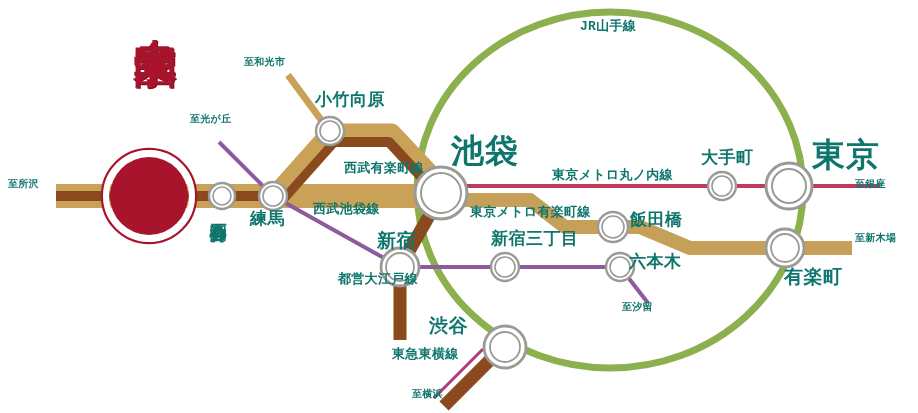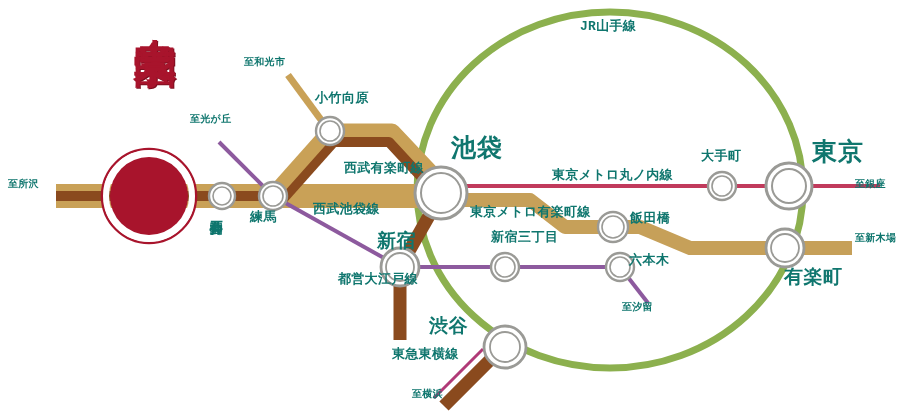--- a/index.html
+++ b/index.html
@@ -2,23 +2,23 @@
 <html><head>
 <meta charset="utf-8">
 <style>
   html,body{margin:0;padding:0;background:#ffffff;}
   body{width:918px;height:413px;overflow:hidden;
        font-family:"Liberation Serif","DejaVu Serif",serif;}
   #map-root{position:relative;width:918px;height:413px;background:#fff;}
   svg#route-svg{position:absolute;left:0;top:0;width:918px;height:413px;}
   .lbl{position:absolute;white-space:nowrap;color:#0f766e;
        font-family:Liberation Mono, monospace;line-height:1.05;}
-  .sta-major{font-size:25px;font-weight:700;letter-spacing:1px;}
+  .sta-major{font-size:33px;font-weight:700;letter-spacing:1px;}
   .sta-mid{font-size:19px;font-weight:700;letter-spacing:.5px;}
-  .sta-small{font-size:13px;font-weight:700;letter-spacing:.5px;text-align:right;}
+  .sta-small{font-size:17px;font-weight:700;letter-spacing:.5px;text-align:right;}
   .line-lbl{font-size:13px;font-weight:700;letter-spacing:.3px;}
   .toward{font-size:10px;font-weight:700;letter-spacing:.3px;}
   .vert{writing-mode:vertical-rl;text-orientation:upright;}
   .twoline{font-size:13px;font-weight:700;line-height:1.25;}
   #hero-title{position:absolute;left:112px;top:4px;width:72px;
       writing-mode:vertical-rl;text-orientation:upright;
       font-family:"Liberation Serif","DejaVu Serif",serif;
       font-size:43px;font-weight:700;color:#a8142c;letter-spacing:3px;
       text-shadow:1px 1px 0 #7d0f20;}
 </style>

